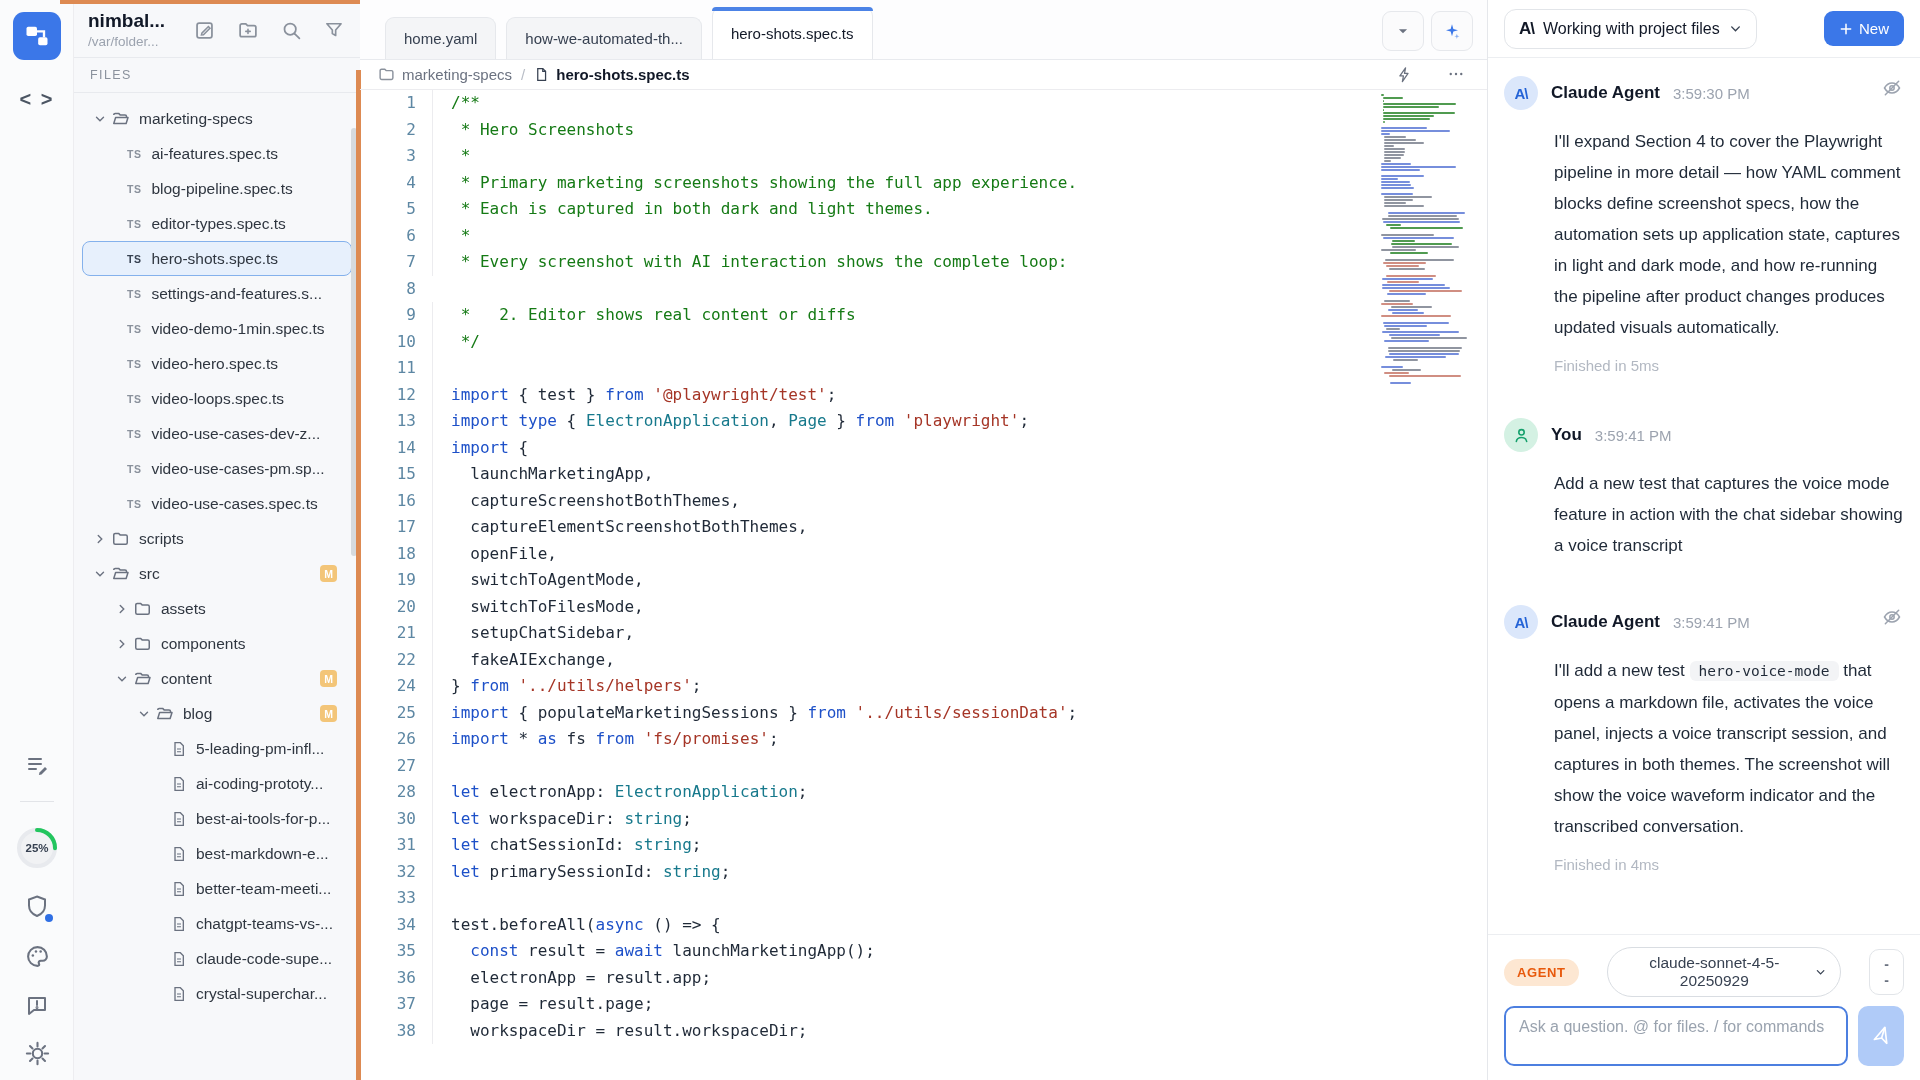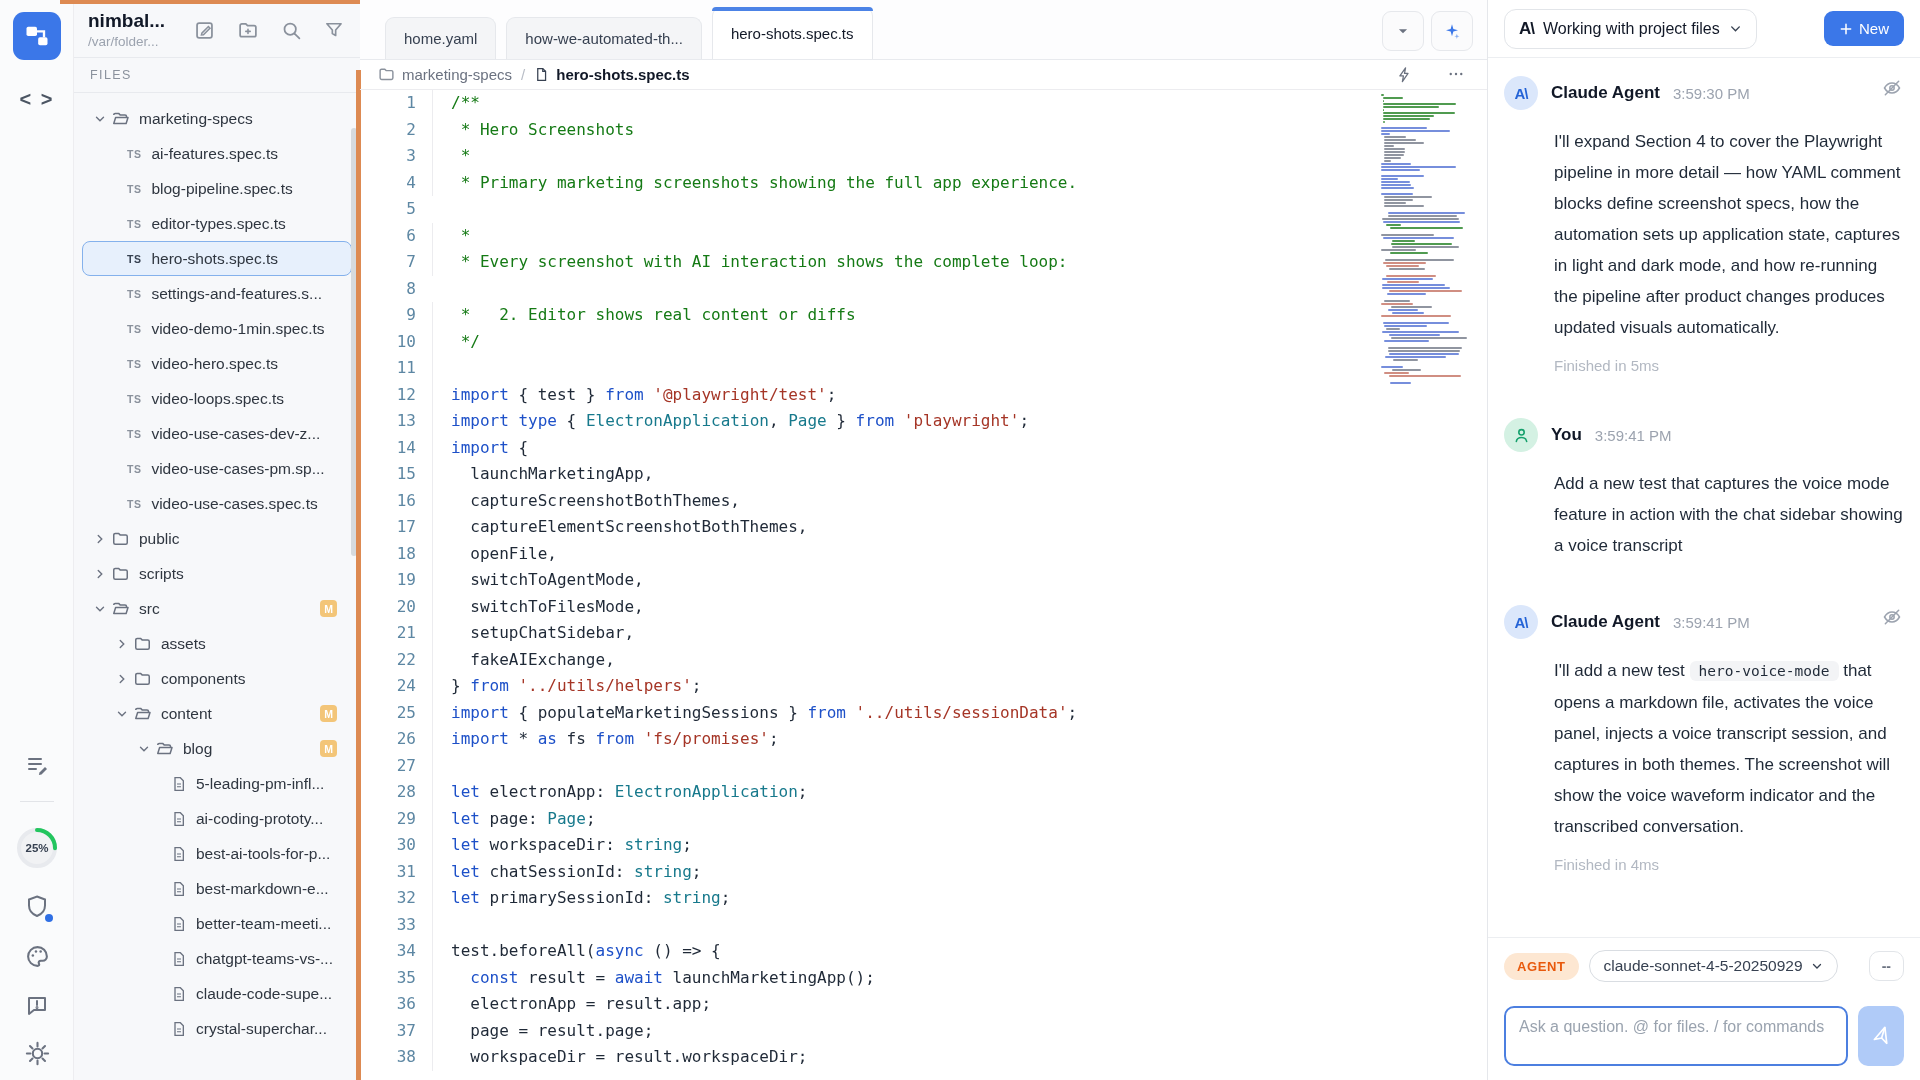--- a/index.html
+++ b/index.html
@@ -77,21 +77,21 @@
   .avatar { width:34px; height:34px; border-radius:50%; display:flex; align-items:center; justify-content:center; flex:none; }
   .avatar.claude { background:#dbe7fb; color:#2463d6; font-weight:800; letter-spacing:-1px; font-size:15px; }
   .avatar.you { background:#d4f1e3; color:#15a06c; }
   .msg-name { font-size:17px; font-weight:bold; color:#111827; }
   .msg-time { font-size:15px; color:#9ca3af; }
   .msg-hide { position:absolute; right:2px; top:2px; color:#9ca3af; cursor:pointer; }
   .msg-body { margin:16px 0 0 50px; font-size:17px; line-height:31px; color:#1f2937; }
   .icode { font-family:"DejaVu Sans Mono",monospace; font-size:14.5px; background:#f3f4f6; border-radius:6px; padding:2px 9px; white-space:nowrap; }
   .msg-status { margin:14px 0 0 50px; font-size:15px; color:#b2b8c2; }
   .chat-foot { position:absolute; left:0; bottom:0; width:100%; border-top:1px solid #eceef1; padding:12px 16px 14px 16px; background:#fff; }
-  .foot-row1 { display:flex; align-items:center; gap:10px; margin-bottom:24px; }
+  .foot-row1 { display:flex; align-items:center; gap:28px; margin-bottom:9px; }
   .agent-badge { background:#fde7d2; color:#e8590c; font-size:13px; font-weight:bold; letter-spacing:.6px; border-radius:999px; padding:6px 13px; }
   .model-pill { display:flex; align-items:center; gap:8px; border:1px solid #d9dde2; border-radius:999px; padding:6px 14px; font-size:15.5px; color:#374151; cursor:pointer; background:#fff; font-family:inherit; }
   .more-btn { margin-left:auto; border:1px solid #e2e5e9; background:#fff; border-radius:10px; padding:6px 12px; color:#6b7280; font-weight:bold; cursor:pointer; font-size:14px; }
   .foot-row2 { display:flex; gap:10px; align-items:stretch; }
   .ask-input { flex:1; height:60px; resize:none; border:2px solid #4c7fe0; border-radius:10px; padding:8px 13px; font-family:"Liberation Sans",sans-serif; font-size:16px; line-height:21px; color:#1f2937; outline:none; }
   .ask-input::placeholder { color:#9aa3af; }
   .send-btn { width:46px; height:60px; border:none; border-radius:10px; background:#b0cbf8; display:flex; align-items:center; justify-content:center; cursor:pointer; }
 </style>
 </head>
 <body>
@@ -247,33 +247,20 @@
         <span class="chev">
           <svg width="14" height="14" viewBox="0 0 24 24" fill="none" stroke="currentColor" stroke-width="2.4" stroke-linecap="round">
             <path d="M9 6l6 6-6 6"></path>
           </svg>
         </span>
         <span class="fico">
           <svg width="19" height="18" viewBox="0 0 24 24" fill="none" stroke="currentColor" stroke-width="2">
             <path d="M3 6.5a2 2 0 0 1 2-2h4.5l2 2H19a2 2 0 0 1 2 2V17a2 2 0 0 1-2 2H5a2 2 0 0 1-2-2z"></path>
           </svg>
         </span>
-        <span class="label">public</span>
-      </div>
-      <div class="row" style="padding-left: 10px;">
-        <span class="chev">
-          <svg width="14" height="14" viewBox="0 0 24 24" fill="none" stroke="currentColor" stroke-width="2.4" stroke-linecap="round">
-            <path d="M9 6l6 6-6 6"></path>
-          </svg>
-        </span>
-        <span class="fico">
-          <svg width="19" height="18" viewBox="0 0 24 24" fill="none" stroke="currentColor" stroke-width="2">
-            <path d="M3 6.5a2 2 0 0 1 2-2h4.5l2 2H19a2 2 0 0 1 2 2V17a2 2 0 0 1-2 2H5a2 2 0 0 1-2-2z"></path>
-          </svg>
-        </span>
         <span class="label">scripts</span>
       </div>
       <div class="row" style="padding-left: 10px;">
         <span class="chev">
           <svg width="14" height="14" viewBox="0 0 24 24" fill="none" stroke="currentColor" stroke-width="2.4" stroke-linecap="round">
             <path d="M6 9l6 6 6-6"></path>
           </svg>
         </span>
         <span class="fico">
           <svg width="19" height="18" viewBox="0 0 24 24" fill="none" stroke="currentColor" stroke-width="2" stroke-linejoin="round">
@@ -465,21 +452,21 @@
           </svg>
         </span>
     </div>
   </div>
   <div id="codewrap">
     <div id="code">
         <div class="cline"><span class="gut">1</span><span class="ctext"><span class="tok-com">/**</span></span></div>
         <div class="cline"><span class="gut">2</span><span class="ctext"><span class="tok-com"> * Hero Screenshots</span></span></div>
         <div class="cline"><span class="gut">3</span><span class="ctext"><span class="tok-com"> *</span></span></div>
         <div class="cline"><span class="gut">4</span><span class="ctext"><span class="tok-com"> * Primary marketing screenshots showing the full app experience.</span></span></div>
-        <div class="cline"><span class="gut">5</span></div>
+        <div class="cline"><span class="gut">5</span><span class="ctext"><span class="tok-com"> * Each is captured in both dark and light themes.</span></span></div>
         <div class="cline"><span class="gut">6</span><span class="ctext"><span class="tok-com"> *</span></span></div>
         <div class="cline"><span class="gut">7</span><span class="ctext"><span class="tok-com"> * Every screenshot with AI interaction shows the complete loop:</span></span></div>
         <div class="cline"><span class="gut">8</span></div>
         <div class="cline"><span class="gut">9</span><span class="ctext"><span class="tok-com"> *   2. Editor shows real content or diffs</span></span></div>
         <div class="cline"><span class="gut">10</span><span class="ctext"><span class="tok-com"> */</span></span></div>
         <div class="cline"><span class="gut">11</span><span class="ctext">&nbsp;</span></div>
         <div class="cline"><span class="gut">12</span><span class="ctext"><span class="tok-kw">import</span> { test } <span class="tok-kw">from</span> <span class="tok-str">'@playwright/test'</span>;</span></div>
         <div class="cline"><span class="gut">13</span><span class="ctext"><span class="tok-kw">import</span> <span class="tok-kw">type</span> { <span class="tok-ty">ElectronApplication</span>, <span class="tok-ty">Page</span> } <span class="tok-kw">from</span> <span class="tok-str">'playwright'</span>;</span></div>
         <div class="cline"><span class="gut">14</span><span class="ctext"><span class="tok-kw">import</span> {</span></div>
         <div class="cline"><span class="gut">15</span><span class="ctext">  launchMarketingApp,</span></div>
@@ -488,21 +475,20 @@
         <div class="cline"><span class="gut">18</span><span class="ctext">  openFile,</span></div>
         <div class="cline"><span class="gut">19</span><span class="ctext">  switchToAgentMode,</span></div>
         <div class="cline"><span class="gut">20</span><span class="ctext">  switchToFilesMode,</span></div>
         <div class="cline"><span class="gut">21</span><span class="ctext">  setupChatSidebar,</span></div>
         <div class="cline"><span class="gut">22</span><span class="ctext">  fakeAIExchange,</span></div>
         <div class="cline"><span class="gut">24</span><span class="ctext">} <span class="tok-kw">from</span> <span class="tok-str">'../utils/helpers'</span>;</span></div>
         <div class="cline"><span class="gut">25</span><span class="ctext"><span class="tok-kw">import</span> { populateMarketingSessions } <span class="tok-kw">from</span> <span class="tok-str">'../utils/sessionData'</span>;</span></div>
         <div class="cline"><span class="gut">26</span><span class="ctext"><span class="tok-kw">import</span> * <span class="tok-kw">as</span> fs <span class="tok-kw">from</span> <span class="tok-str">'fs/promises'</span>;</span></div>
         <div class="cline"><span class="gut">27</span><span class="ctext">&nbsp;</span></div>
         <div class="cline"><span class="gut">28</span><span class="ctext"><span class="tok-kw">let</span> electronApp: <span class="tok-ty">ElectronApplication</span>;</span></div>
-        <div class="cline"><span class="gut">29</span><span class="ctext"><span class="tok-kw">let</span> page: <span class="tok-ty">Page</span>;</span></div>
         <div class="cline"><span class="gut">30</span><span class="ctext"><span class="tok-kw">let</span> workspaceDir: <span class="tok-ty">string</span>;</span></div>
         <div class="cline"><span class="gut">31</span><span class="ctext"><span class="tok-kw">let</span> chatSessionId: <span class="tok-ty">string</span>;</span></div>
         <div class="cline"><span class="gut">32</span><span class="ctext"><span class="tok-kw">let</span> primarySessionId: <span class="tok-ty">string</span>;</span></div>
         <div class="cline"><span class="gut">33</span><span class="ctext">&nbsp;</span></div>
         <div class="cline"><span class="gut">34</span><span class="ctext">test.beforeAll(<span class="tok-kw">async</span> () =&gt; {</span></div>
         <div class="cline"><span class="gut">35</span><span class="ctext">  <span class="tok-kw">const</span> result = <span class="tok-kw">await</span> launchMarketingApp();</span></div>
         <div class="cline"><span class="gut">36</span><span class="ctext">  electronApp = result.app;</span></div>
         <div class="cline"><span class="gut">37</span><span class="ctext">  page = result.page;</span></div>
         <div class="cline"><span class="gut">38</span><span class="ctext">  workspaceDir = result.workspaceDir;</span></div>
       </div>

